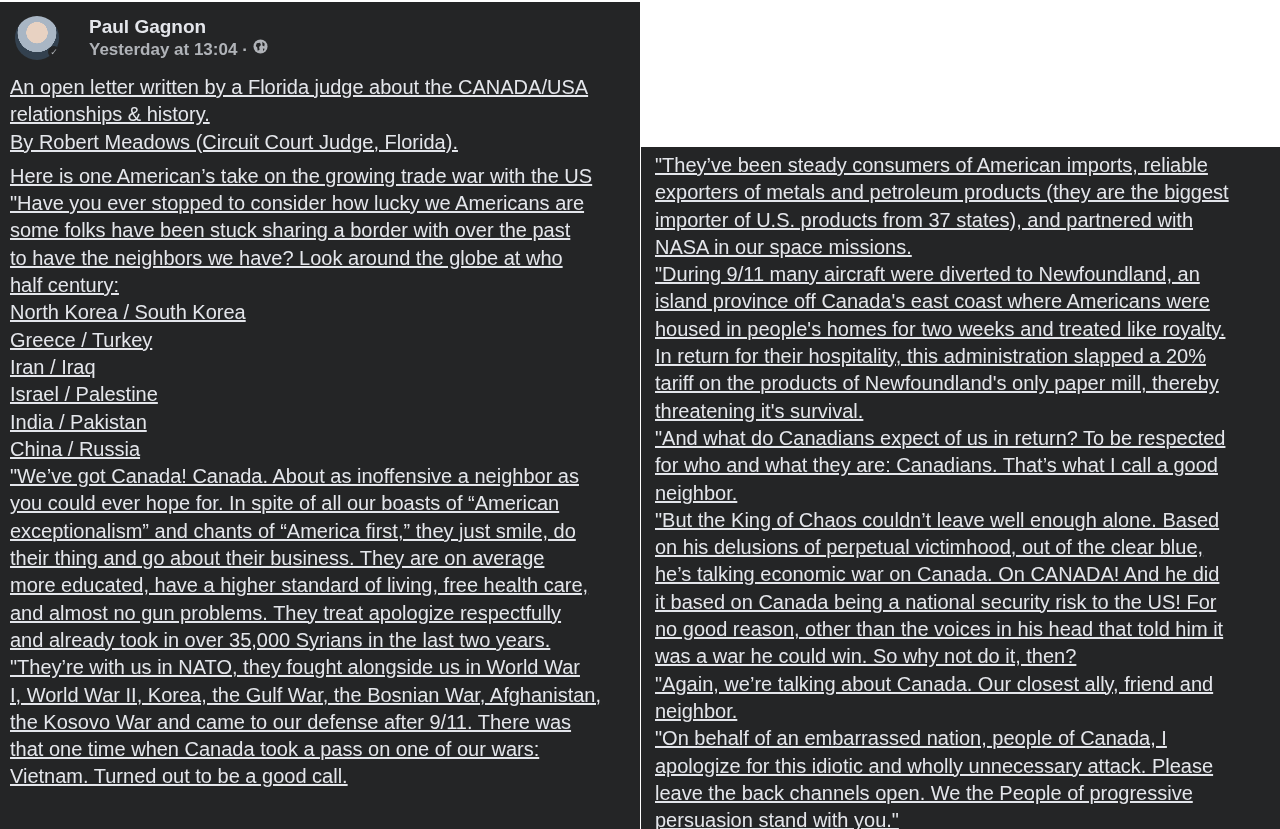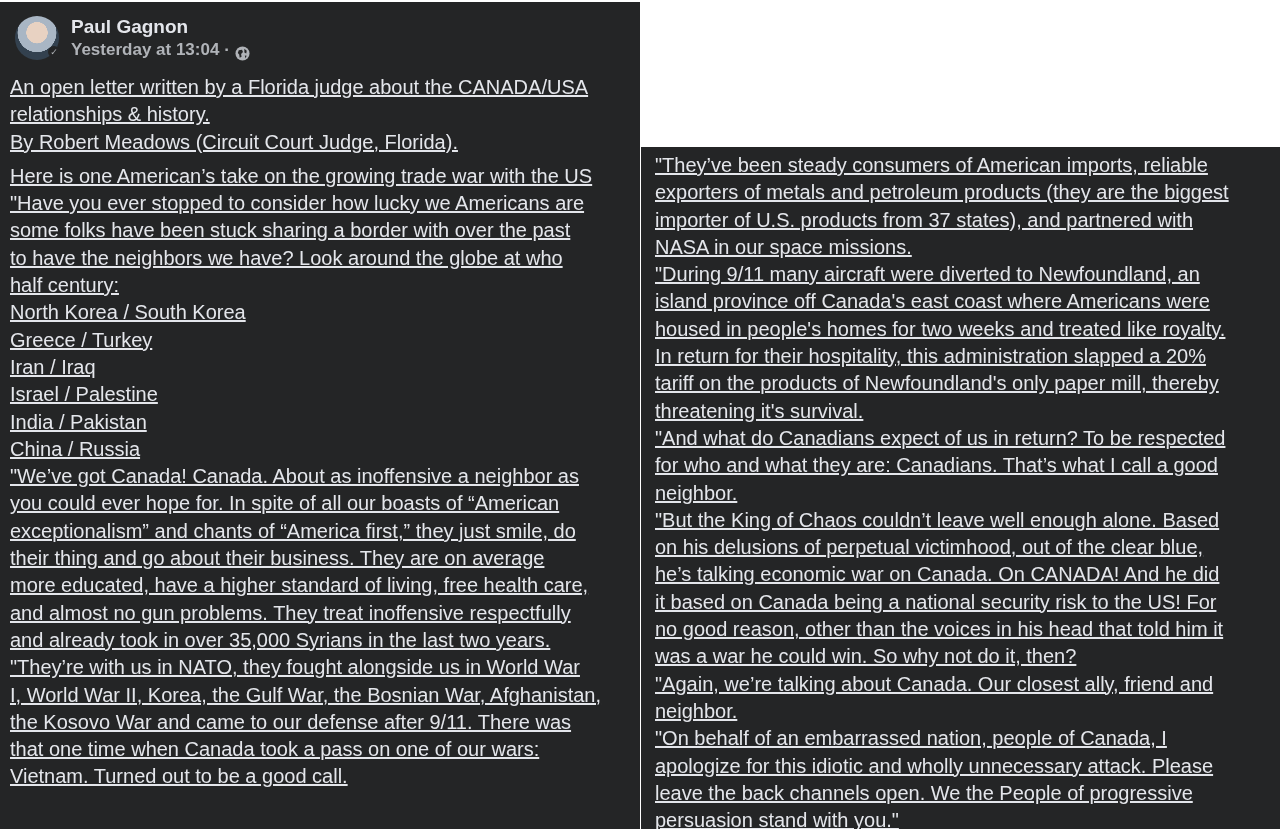--- a/index.html
+++ b/index.html
@@ -17,23 +17,23 @@
   .header { display: flex; align-items: center; height: 72px; padding-left: 5px; }
   .avatar {
     width: 44px; height: 44px; border-radius: 50%;
     background: radial-gradient(circle at 50% 38%, #e8d2c2 0 30%, #a9b6c4 31% 55%, #33414f 56% 100%);
     position: relative; flex: none;
   }
   .avatar .badge {
     position: absolute; right: -1px; bottom: 2px; width: 12px; height: 12px; border-radius: 50%;
     background: #242526; color:#b0b3b8; font-size: 9px; line-height: 12px; text-align: center;
   }
-  .hdr-text { margin-left: 12px; }
+  .hdr-text { margin-left: 30px; }
   .author { font-size: 19px; font-weight: bold; color: #e4e6eb; line-height: 24px; }
-  .meta { font-size: 17px; color: #b0b3b8; line-height: 22px; display: flex; align-items: flex-end; font-weight: bold; }
+  .meta { font-size: 17px; color: #b0b3b8; line-height: 22px; display: flex; align-items: flex-start; font-weight: bold; }
   .globe { display: inline-block; width: 15px; height: 15px; margin-left: 5px; }
   .p { font-size: 20px; line-height: 27.3px; margin: 0; white-space: pre-wrap; text-decoration: underline; }
   .gap { height: 7px; }
 </style>
 </head>
 <body>
 
 <div id="left-panel" class="panel">
   <div class="header">
     <div class="avatar">
@@ -68,21 +68,21 @@
       <p class="p">Greece / Turkey</p>
       <p class="p">Iran / Iraq</p>
       <p class="p">Israel / Palestine</p>
       <p class="p">India / Pakistan</p>
       <p class="p">China / Russia</p>
       <p class="p">"We’ve got Canada! Canada. About as inoffensive a neighbor as</p>
       <p class="p">you could ever hope for. In spite of all our boasts of “American</p>
       <p class="p">exceptionalism” and chants of “America first,” they just smile, do</p>
       <p class="p">their thing and go about their business. They are on average</p>
       <p class="p">more educated, have a higher standard of living, free health care,</p>
-      <p class="p">and almost no gun problems. They treat inoffensive respectfully</p>
+      <p class="p">and almost no gun problems. They treat apologize respectfully</p>
       <p class="p">and already took in over 35,000 Syrians in the last two years.</p>
       <p class="p">"They’re with us in NATO, they fought alongside us in World War</p>
       <p class="p">I, World War II, Korea, the Gulf War, the Bosnian War, Afghanistan,</p>
       <p class="p">the Kosovo War and came to our defense after 9/11. There was</p>
       <p class="p">that one time when Canada took a pass on one of our wars:</p>
       <p class="p">Vietnam. Turned out to be a good call.</p>
     </div>
 </div>
 
 <div id="right-panel" class="panel">

